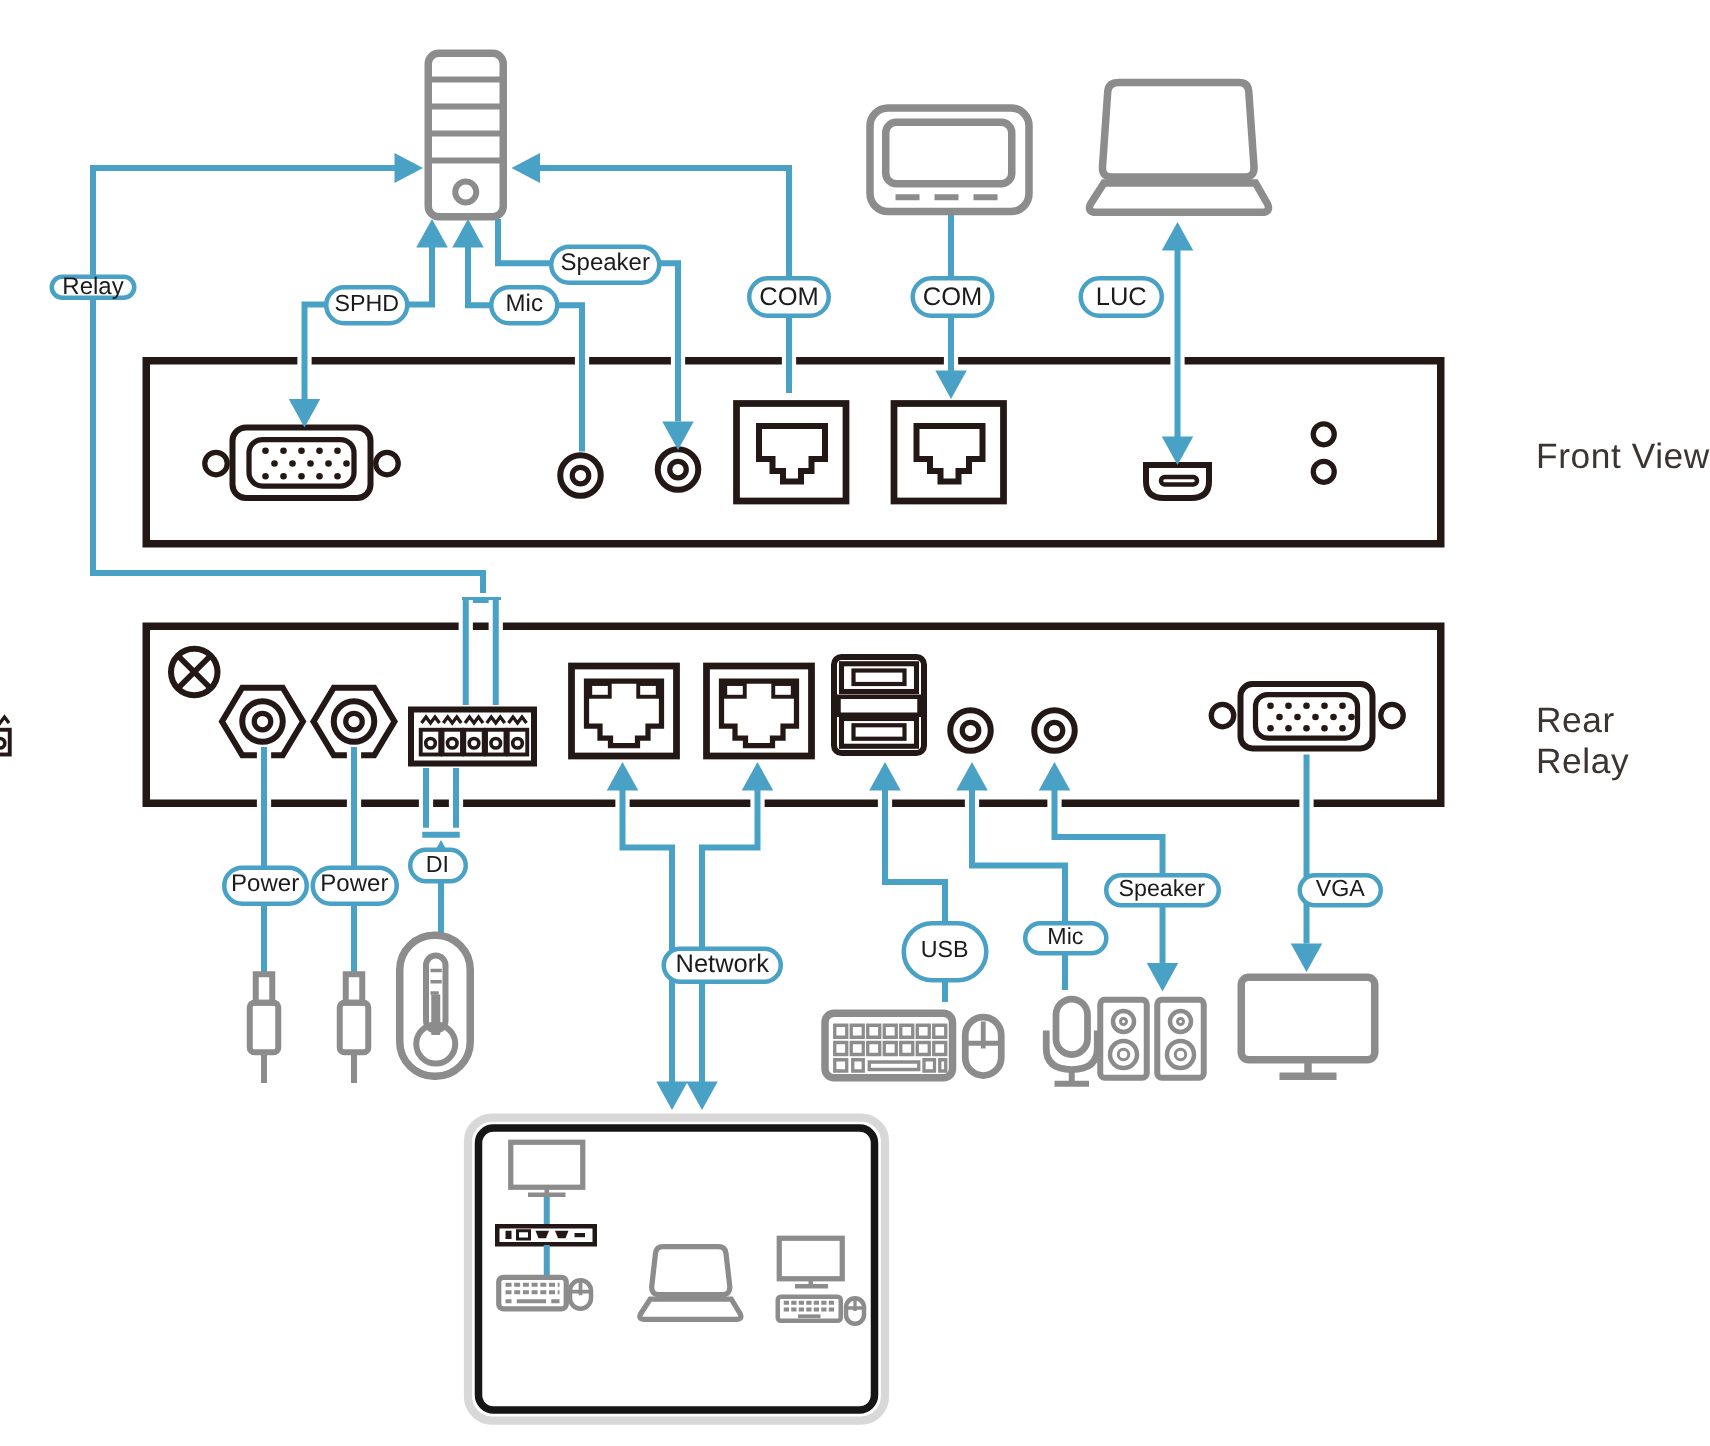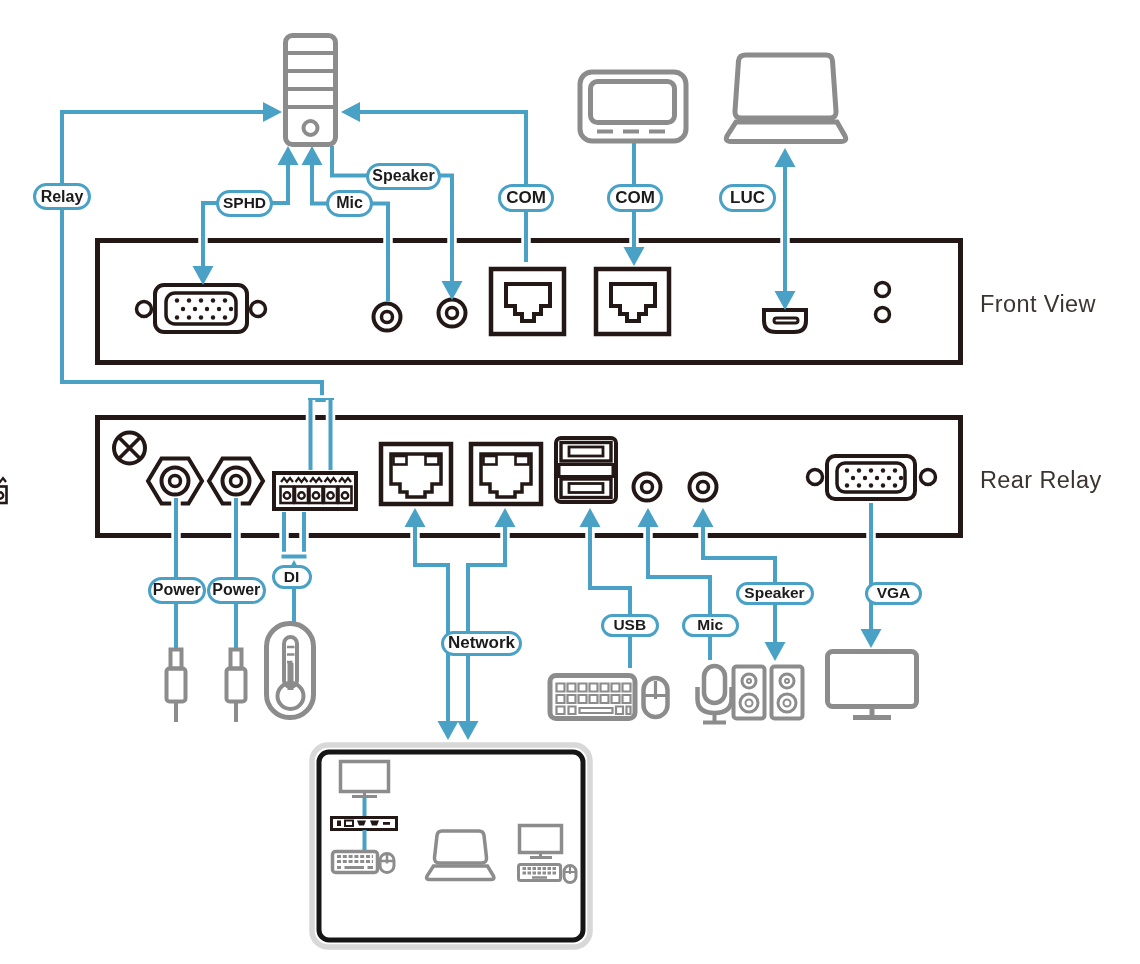--- a/index.html
+++ b/index.html
@@ -13,24 +13,24 @@
   .canvas svg{position:absolute;left:0;top:0;}
   
   .halo{stroke:#fff;stroke-width:9.5;fill:none;}
   .blue{stroke:var(--line_blue);stroke-width:4;fill:none;}
   .bluef{fill:var(--line_blue);stroke:none;}
   .dk{stroke:var(--panel_dark);fill:none;}
   .dkf{fill:var(--panel_dark);stroke:none;}
   .gy{stroke:var(--device_gray);fill:none;}
   
   .pill{position:absolute;background:#fff;border:3.5px solid var(--line_blue);border-radius:99px;
-        display:flex;align-items:center;justify-content:center;font-weight:bold;
+        display:flex;align-items:center;justify-content:center;font-weight:normal;
         color:var(--label_text);box-sizing:border-box;white-space:nowrap;z-index:5;}
   .fs16{font-size:16px;} .fs165{font-size:17px;} .fs155{font-size:15.5px;}
-  .view-label{position:absolute;color:var(--view_label_text);font-size:23.5px;letter-spacing:0.4px;z-index:4;}
+  .view-label{position:absolute;color:var(--view_label_text);font-size:23.5px;letter-spacing:0.4px;z-index:4;margin-left:44px;}
 </style>
 </head>
 <body>
 
 <div class="canvas">
 
 <svg width="1140" height="964" viewBox="0 0 1140 964">
 
   <rect x="97.5" y="240.5" width="863" height="122" class="dk" stroke-width="5"></rect>
   <rect x="97.5" y="417.5" width="863" height="118" class="dk" stroke-width="5"></rect>
@@ -358,32 +358,32 @@
       <path class="gy" stroke-width="3" d="M540.5 853 V856 M530 857.5 H552"></path>
       <rect x="518.5" y="864.5" width="42" height="16" rx="2" class="gy" stroke-width="3"></rect>
       <path class="gy" stroke-width="2.8" stroke-dasharray="3.5 1.5" d="M522.5 868.5 H556 M522.5 873 H556"></path>
       <path class="gy" stroke-width="2.5" d="M532 877.5 H547"></path>
       <rect x="564" y="865.5" width="12" height="17" rx="6" class="gy" stroke-width="3"></rect>
       <path class="gy" stroke-width="2.2" d="M570 866 V874 M564.5 872 H575.5"></path>
     </g>
   </g>
 </svg>
 
-  <div class="pill fs16" style="left:33px;top:183px;width:58px;height:27px">Relay</div>
+  <div class="pill fs16" style="left:33px;top:183px;width:58px;height:17px">Relay</div>
   <div class="pill fs155" style="left:216px;top:189.5px;width:57px;height:27px">SPHD</div>
   <div class="pill fs16" style="left:326px;top:189.5px;width:47px;height:27px">Mic</div>
   <div class="pill fs16" style="left:366px;top:162.5px;width:75px;height:27px">Speaker</div>
   <div class="pill fs165" style="left:498px;top:184px;width:56px;height:27.5px">COM</div>
   <div class="pill fs165" style="left:607px;top:184px;width:56px;height:27.5px">COM</div>
   <div class="pill fs165" style="left:719px;top:184px;width:57px;height:27.5px">LUC</div>
   <div class="pill fs16" style="left:147.5px;top:577px;width:58.5px;height:26.5px">Power</div>
   <div class="pill fs16" style="left:207px;top:577px;width:58.5px;height:26.5px">Power</div>
   <div class="pill fs155" style="left:271.5px;top:565px;width:40px;height:24px">DI</div>
   <div class="pill fs165" style="left:441px;top:630.5px;width:81px;height:25.5px">Network</div>
-  <div class="pill fs155" style="left:601px;top:613.5px;width:57.5px;height:23px">USB</div>
+  <div class="pill fs155" style="left:601px;top:613.5px;width:57.5px;height:41px">USB</div>
   <div class="pill fs155" style="left:682px;top:613.5px;width:56.5px;height:23px">Mic</div>
   <div class="pill fs155" style="left:735.5px;top:581.5px;width:78px;height:23px">Speaker</div>
   <div class="pill fs155" style="left:865px;top:581.5px;width:57px;height:23px">VGA</div>
 
   <div class="view-label" style="left:980px;top:291px">Front View</div>
   <div class="view-label" style="left:980px;top:467px">Rear Relay</div>
 
 </div>
 
 </body></html>

